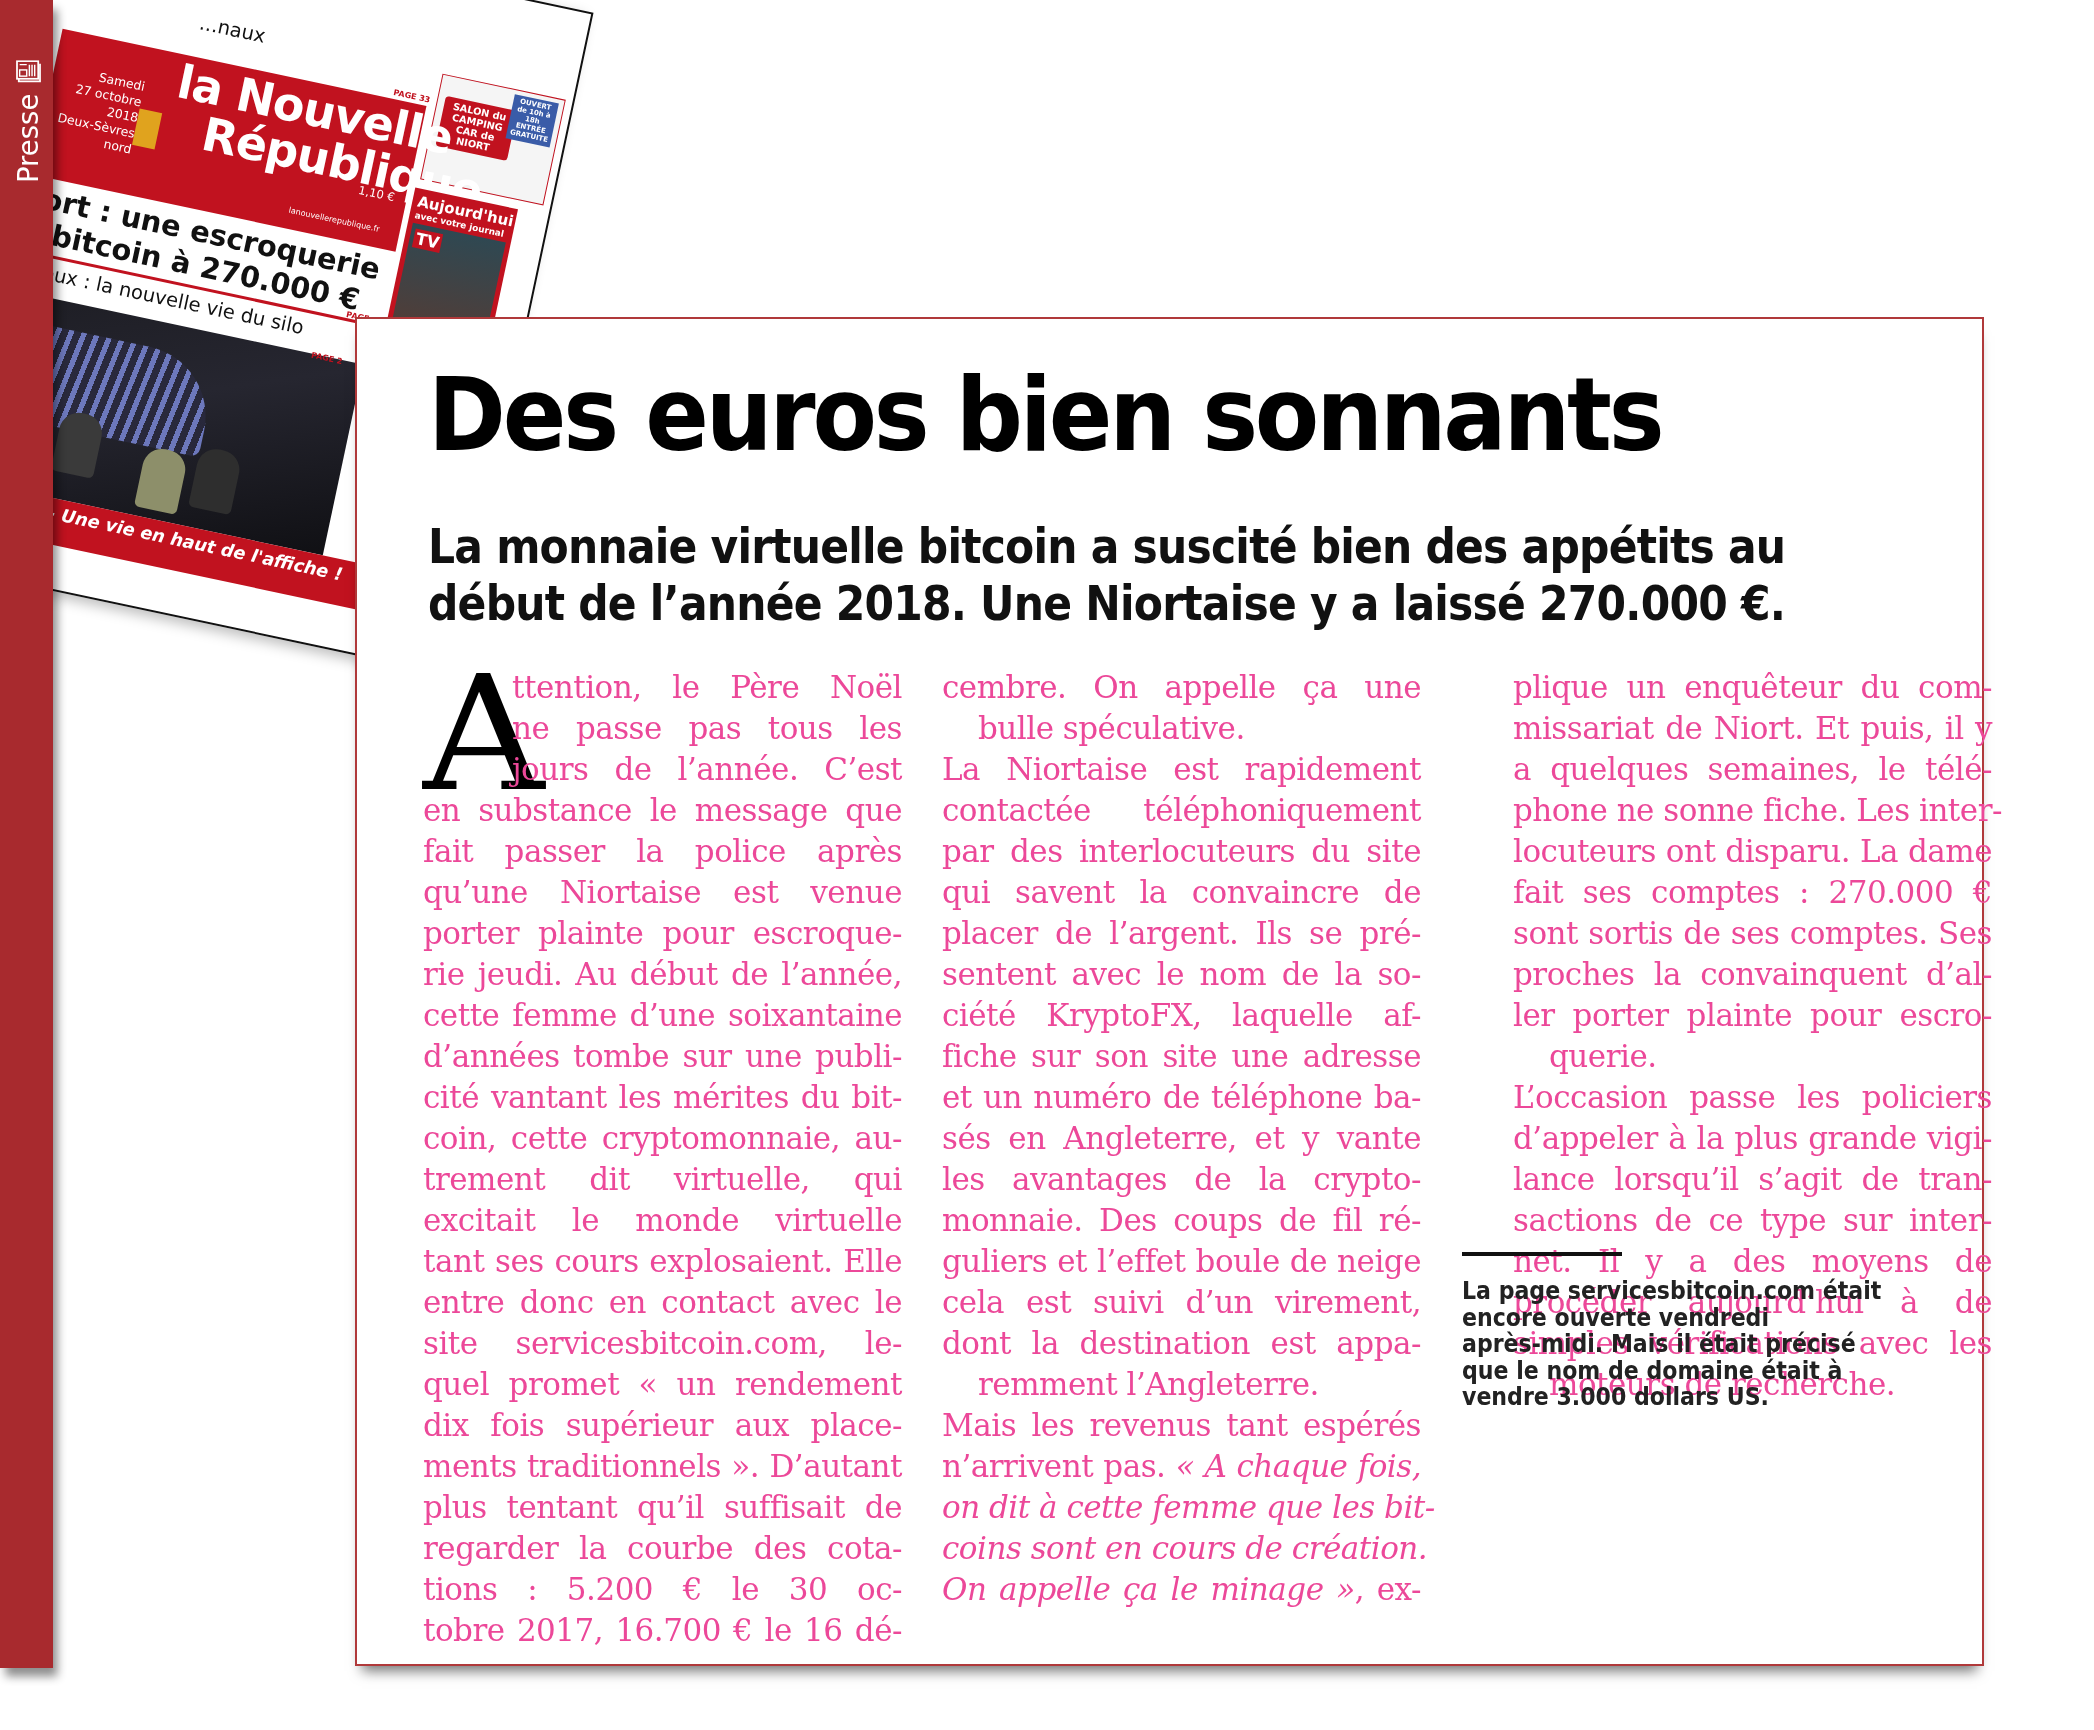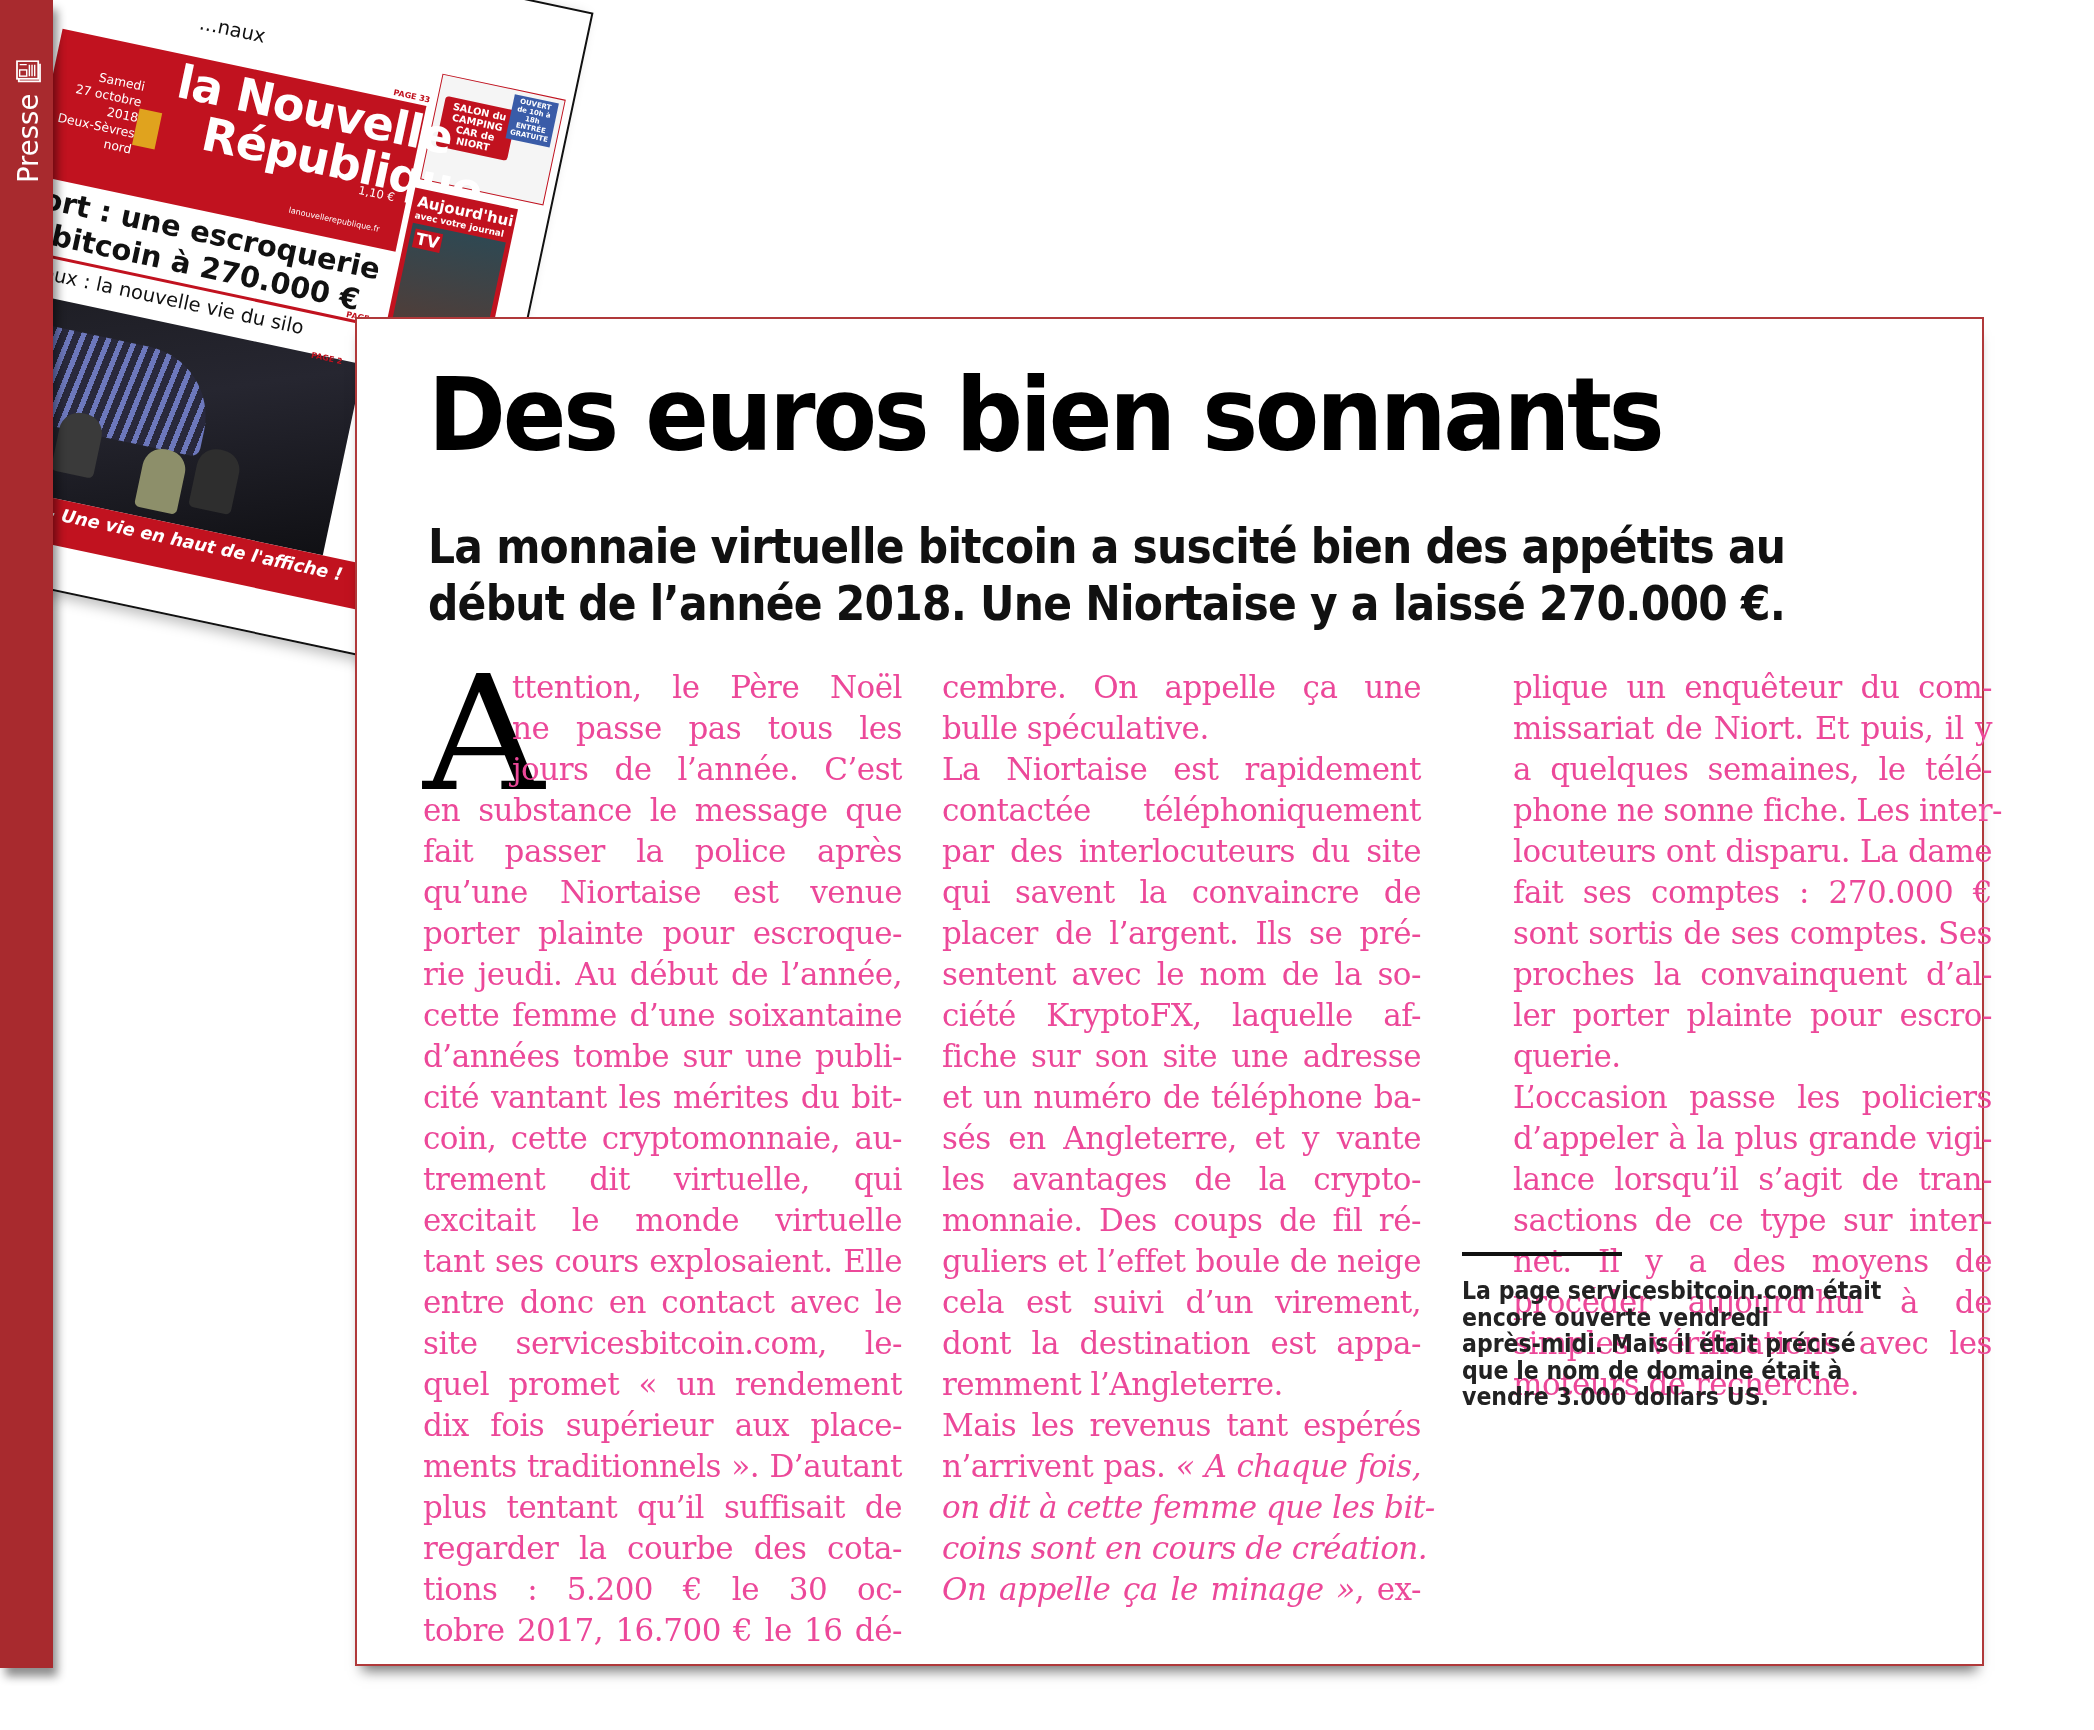--- a/index.html
+++ b/index.html
@@ -99,21 +99,21 @@
     font-size:48px; line-height:57px; color:#111;
     transform: scaleX(0.885); transform-origin:left top; letter-spacing:-0.9px;
     margin:0;
   }
   .col {
     position:absolute; top:348px; width:479px;
     font-family:"DejaVu Serif", serif; font-size:31px; line-height:41px; color:#ec4899;
     text-align:justify; hyphens:manual;
   }
   .col .line { display:block; text-align:justify; text-align-last:justify; white-space:nowrap; height:41px; overflow:visible; letter-spacing:-0.5px; }
-  .col .line.last { text-align-last:left; }
+  .col .line.last { text-align-last:left;margin-left:36px; }
   .col .line.indent { padding-left:89px; }
   .col i { font-style:italic; }
   .col1 { left:66px; }
   .col2 { left:585px; }
   .col3 { left:1156px; }
   .dropcap {
     position:absolute; left:66px; top:348px; font-family:"DejaVu Serif", serif;
     font-size:160px; line-height:133px; color:#000; transform:scaleX(1.05); transform-origin:left top;
   }
   .footnote-rule {

